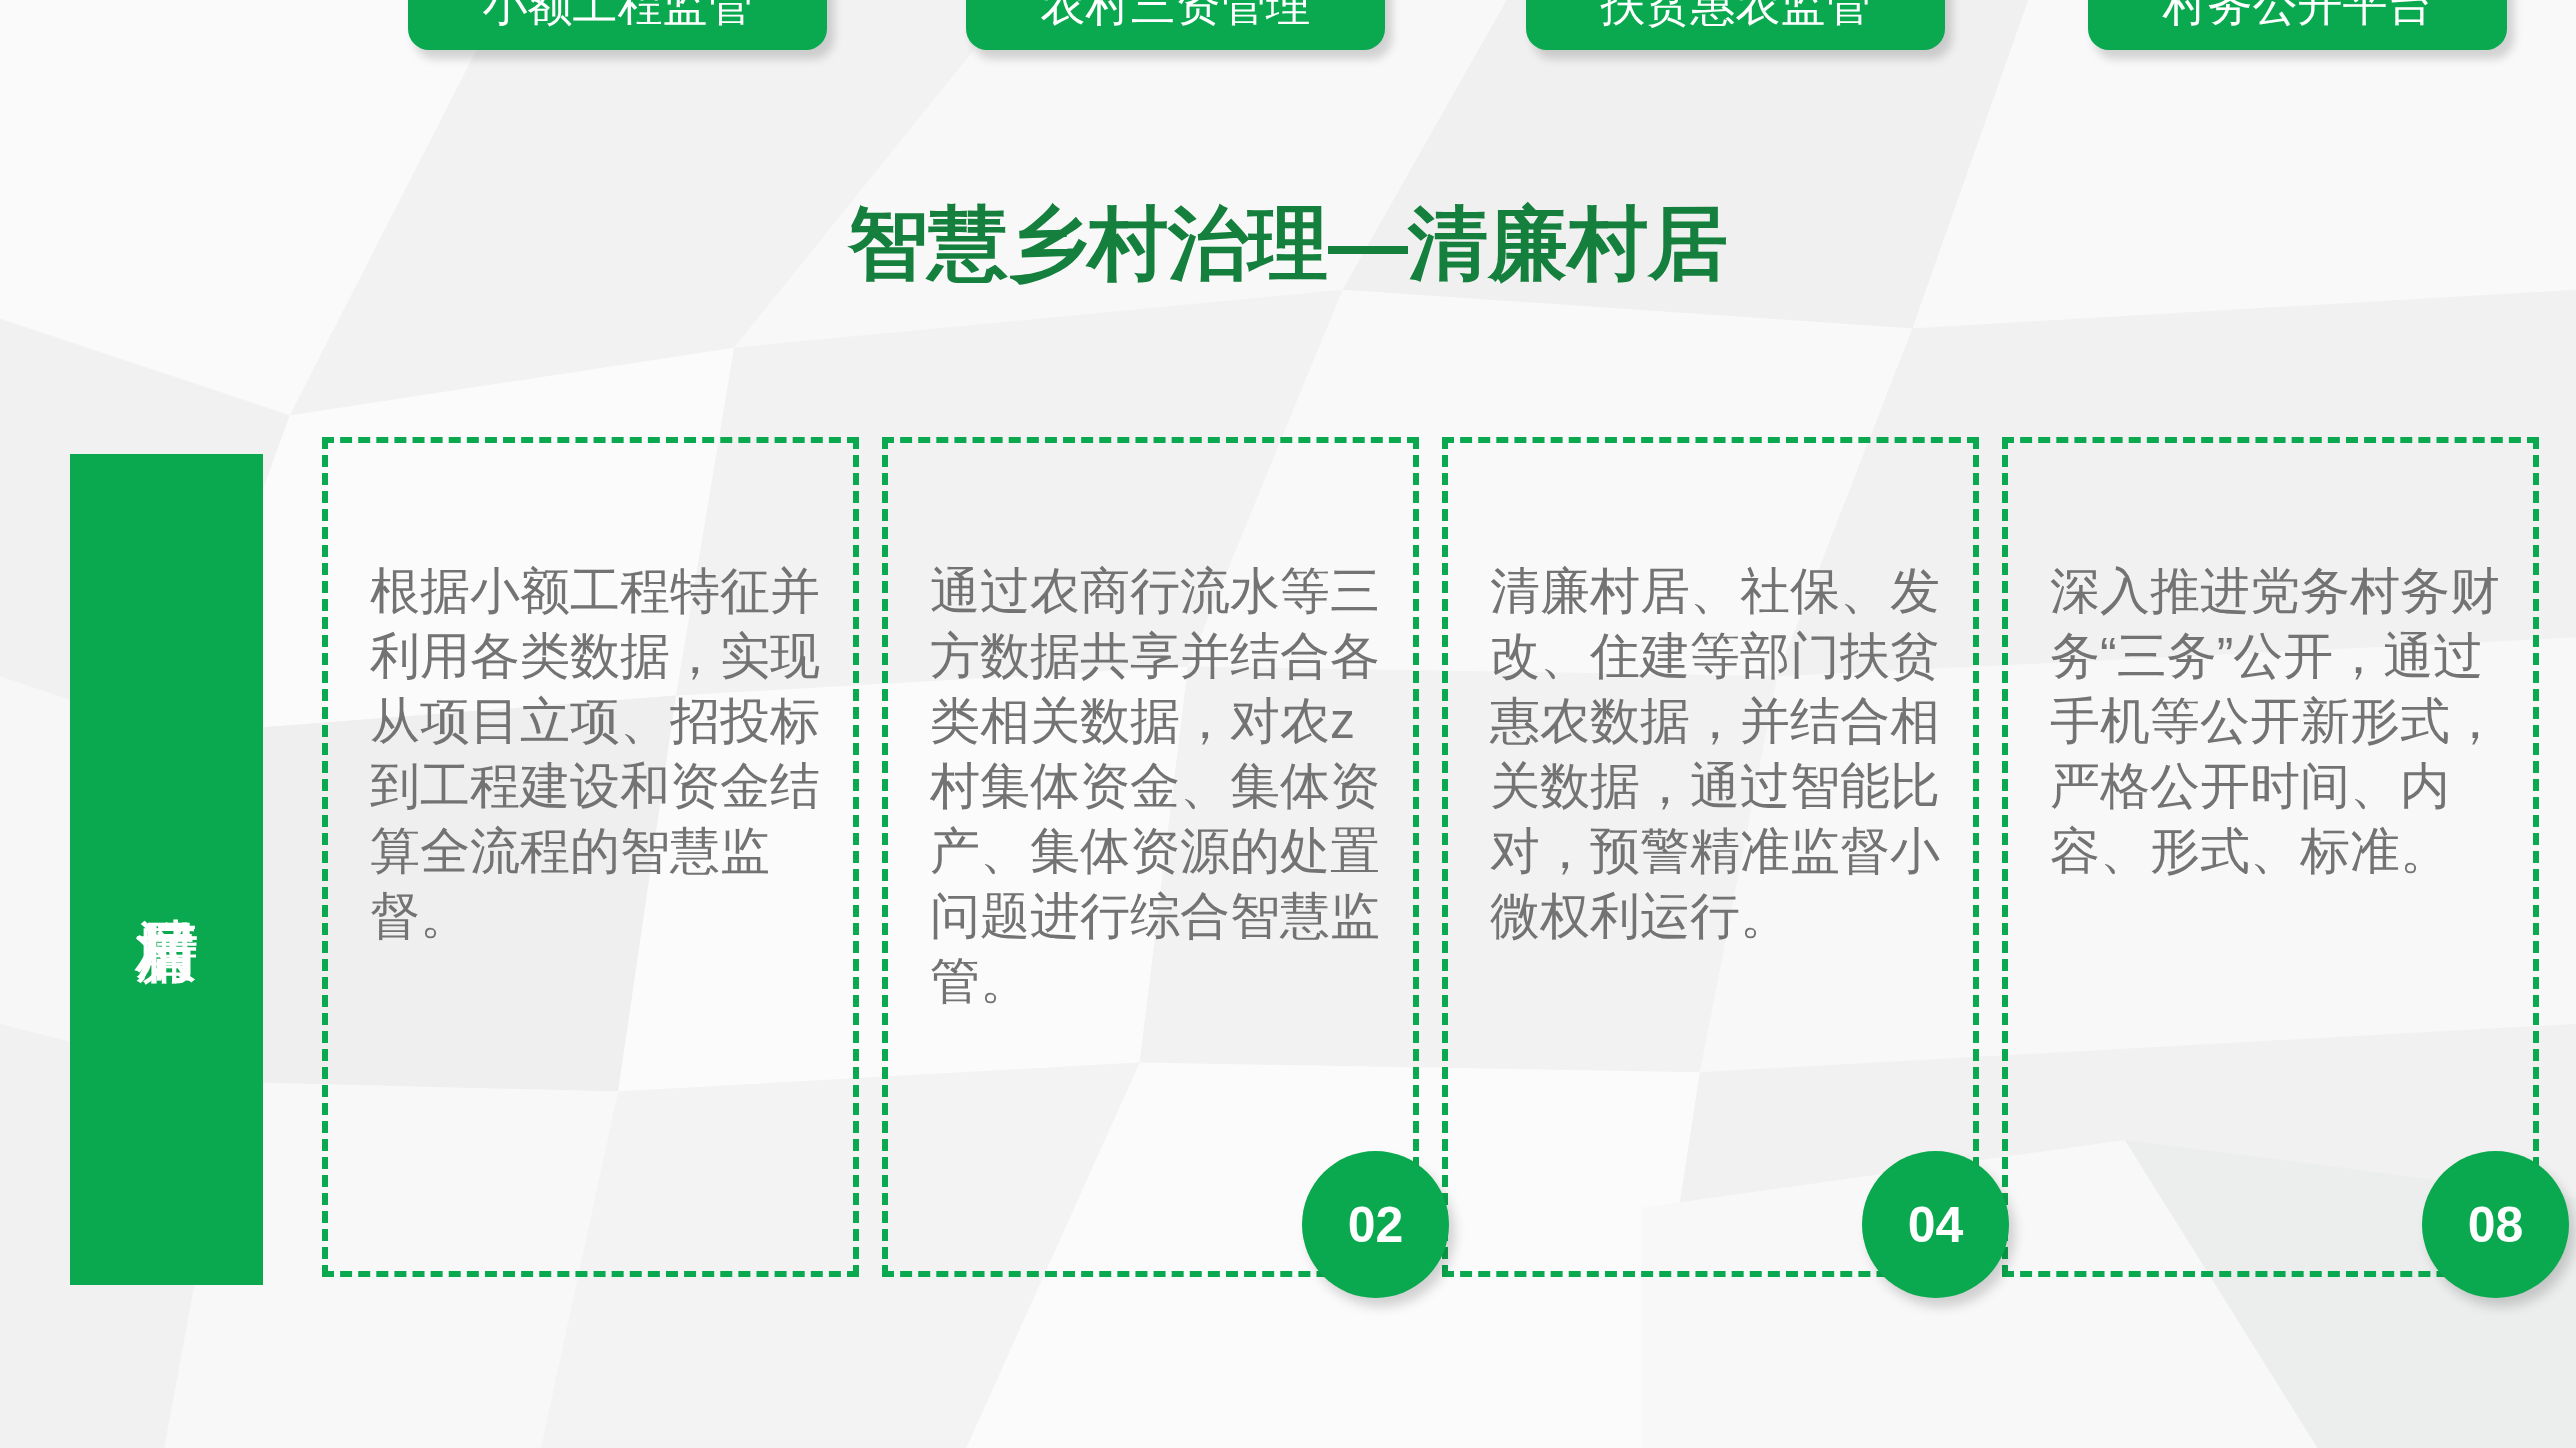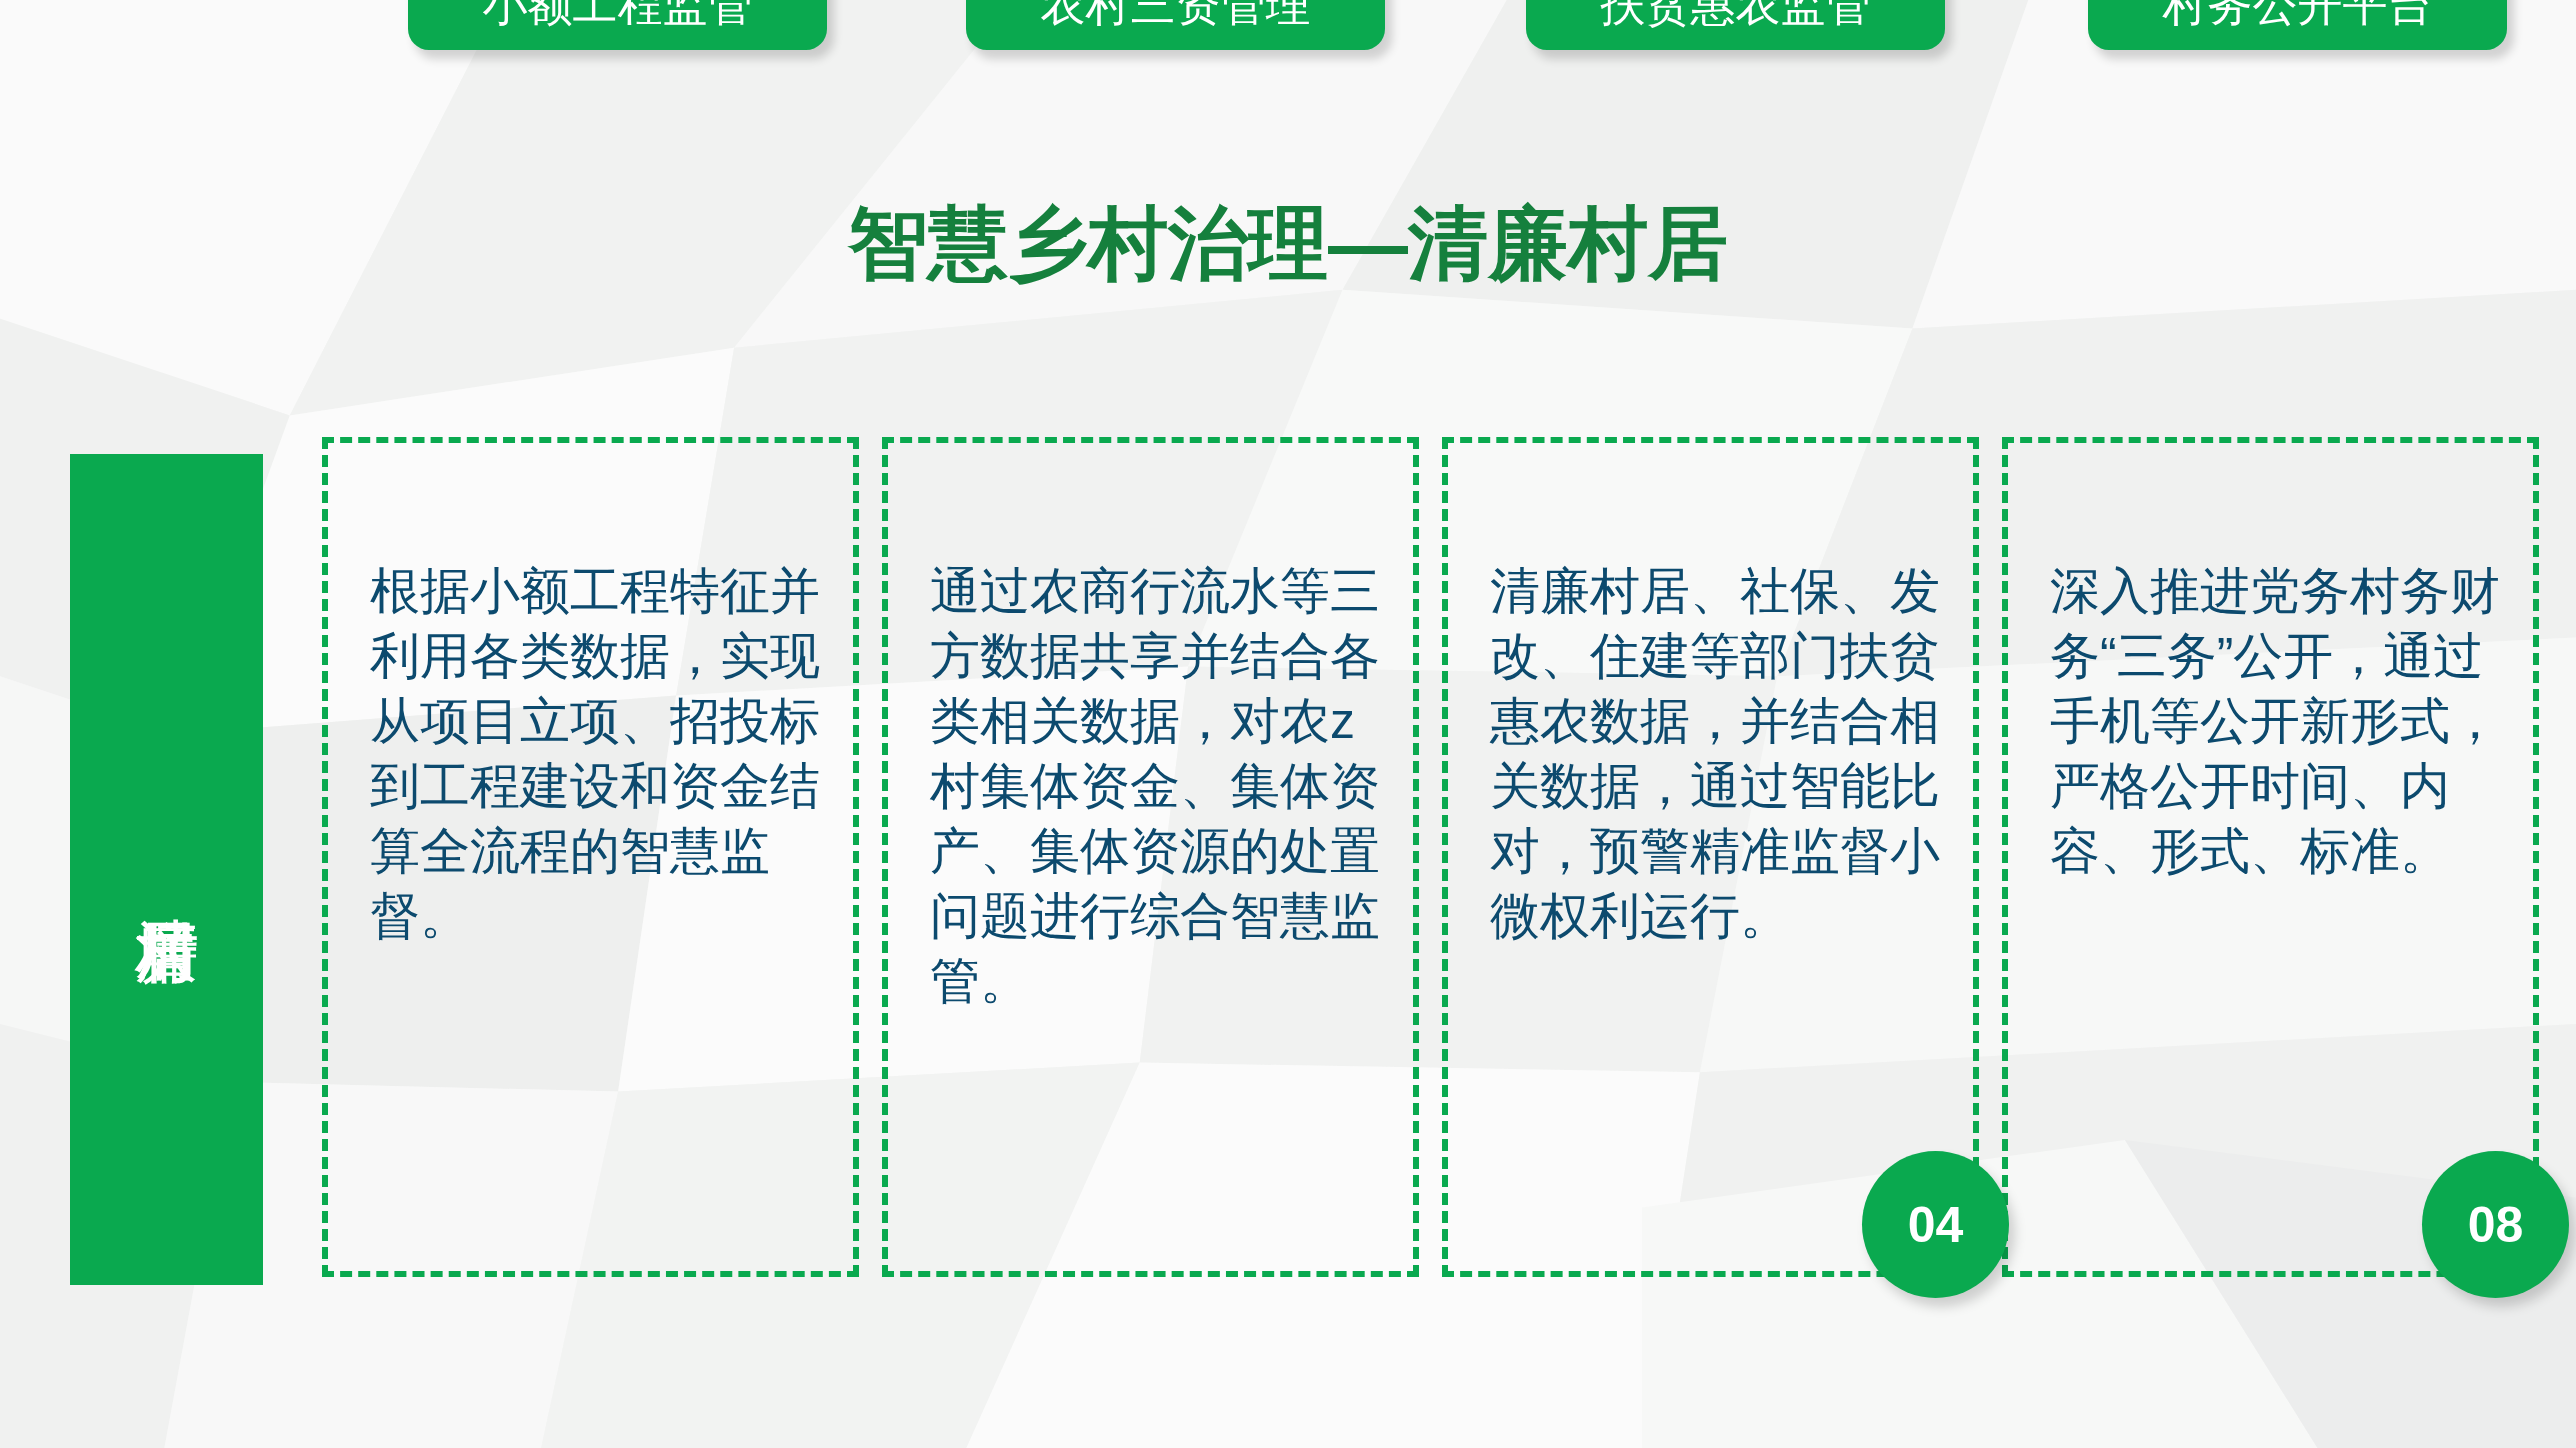--- a/index.html
+++ b/index.html
@@ -106,21 +106,21 @@
     height: 840px;
     border: 6.8px dashed #0aa94f;
     z-index: 4;
     box-sizing: border-box;
   }
   .card-body {
     position: absolute;
     left: 42px;
     top: 116px;
     width: calc(100% - 75px);
-    color: #0c4a6e;
+    color: #737373;
     font-size: 50px;
     line-height: 1.30;
     letter-spacing: 0px;
     word-break: break-all;
   }
   .pill {
     position: absolute;
     top: -41px;
     height: 91px;
     background: #0aa94f;
@@ -207,20 +207,21 @@
 
   <div class="card" id="card-1">
     <div class="card-body">根据小额工程特征并利用各类数据，实现从项目立项、招投标到工程建设和资金结算全流程的智慧监督。</div>
   </div>
   <div class="pill" id="pill-1">小额工程监管</div>
 
   <div class="card" id="card-2">
     <div class="card-body">通过农商行流水等三方数据共享并结合各类相关数据，对农z村集体资金、集体资产、集体资源的处置问题进行综合智慧监管。</div>
   </div>
   <div class="pill" id="pill-2">农村三资管理</div>
+  <div class="num-badge" id="badge-2">02</div>
 
   <div class="card" id="card-3">
     <div class="card-body">清廉村居、社保、发改、住建等部门扶贫惠农数据，并结合相关数据，通过智能比对，预警精准监督小微权利运行。</div>
   </div>
   <div class="pill" id="pill-3">扶贫惠农监管</div>
   <div class="num-badge" id="badge-3">04</div>
 
   <div class="card" id="card-4">
     <div class="card-body">深入推进党务村务财务“三务”公开，通过手机等公开新形式，严格公开时间、内容、形式、标准。</div>
   </div>

